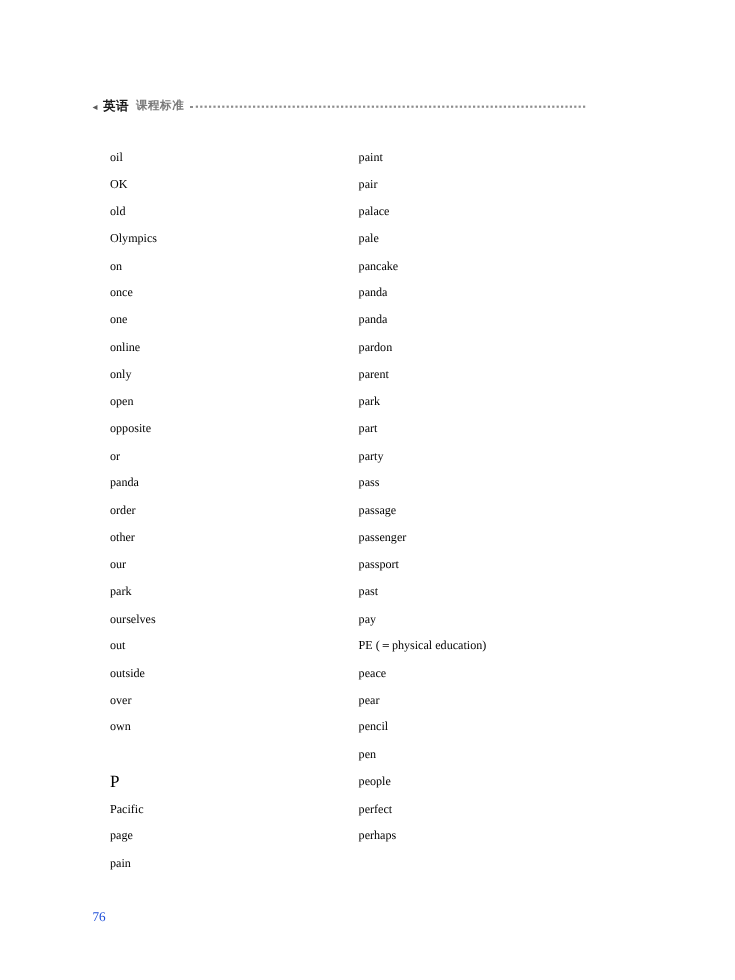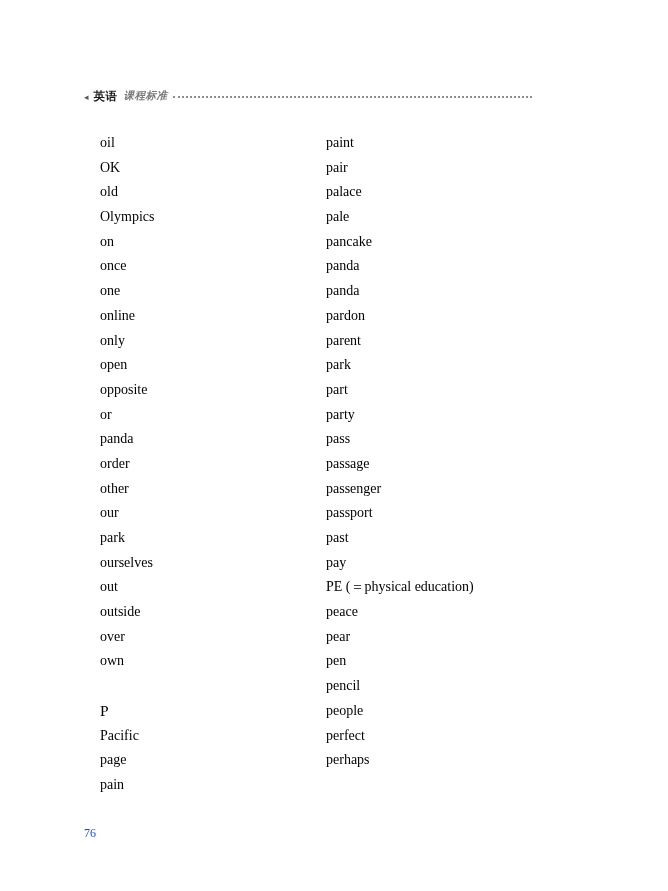--- a/index.html
+++ b/index.html
@@ -43,21 +43,20 @@
     font-size: 11.5px;
     font-weight: bold;
     color: #1a1a1a;
     letter-spacing: 0.5px;
     margin-right: 6px;
   }
   .header-standard {
     font-family: "DejaVu Sans", sans-serif;
     font-size: 10.5px;
     font-weight: bold;
-    font-style: italic;
     color: #7a7a7a;
     letter-spacing: 0.5px;
     margin-right: 5px;
   }
   .header-rule {
     flex: 1;
     height: 1px;
     margin-top: 3px;
     border-top: 2px dotted #8d8d8d;
   }
@@ -69,21 +68,21 @@
     width: 470px;
   }
   .col {
     position: absolute;
     top: 0;
   }
   .col-left { left: 0px; }
   .col-right { left: 226px; }
   .word {
     font-family: "Liberation Serif", serif;
-    font-size: 14px;
+    font-size: 11px;
     line-height: 24.7px;
     height: 24.7px;
     white-space: nowrap;
     color: #000000;
   }
   .word.blank {
     color: transparent;
   }
   .word.heading-letter {
     font-size: 15.5px;
@@ -155,22 +154,22 @@
       <div class="word">party</div>
       <div class="word">pass</div>
       <div class="word">passage</div>
       <div class="word">passenger</div>
       <div class="word">passport</div>
       <div class="word">past</div>
       <div class="word">pay</div>
       <div class="word">PE (＝physical education)</div>
       <div class="word">peace</div>
       <div class="word">pear</div>
+      <div class="word">pencil</div>
       <div class="word">pen</div>
-      <div class="word">pencil</div>
       <div class="word">people</div>
       <div class="word">perfect</div>
       <div class="word">perhaps</div>
     </div>
   </div>
 
   <div class="folio">76</div>
 
 </div>
 

